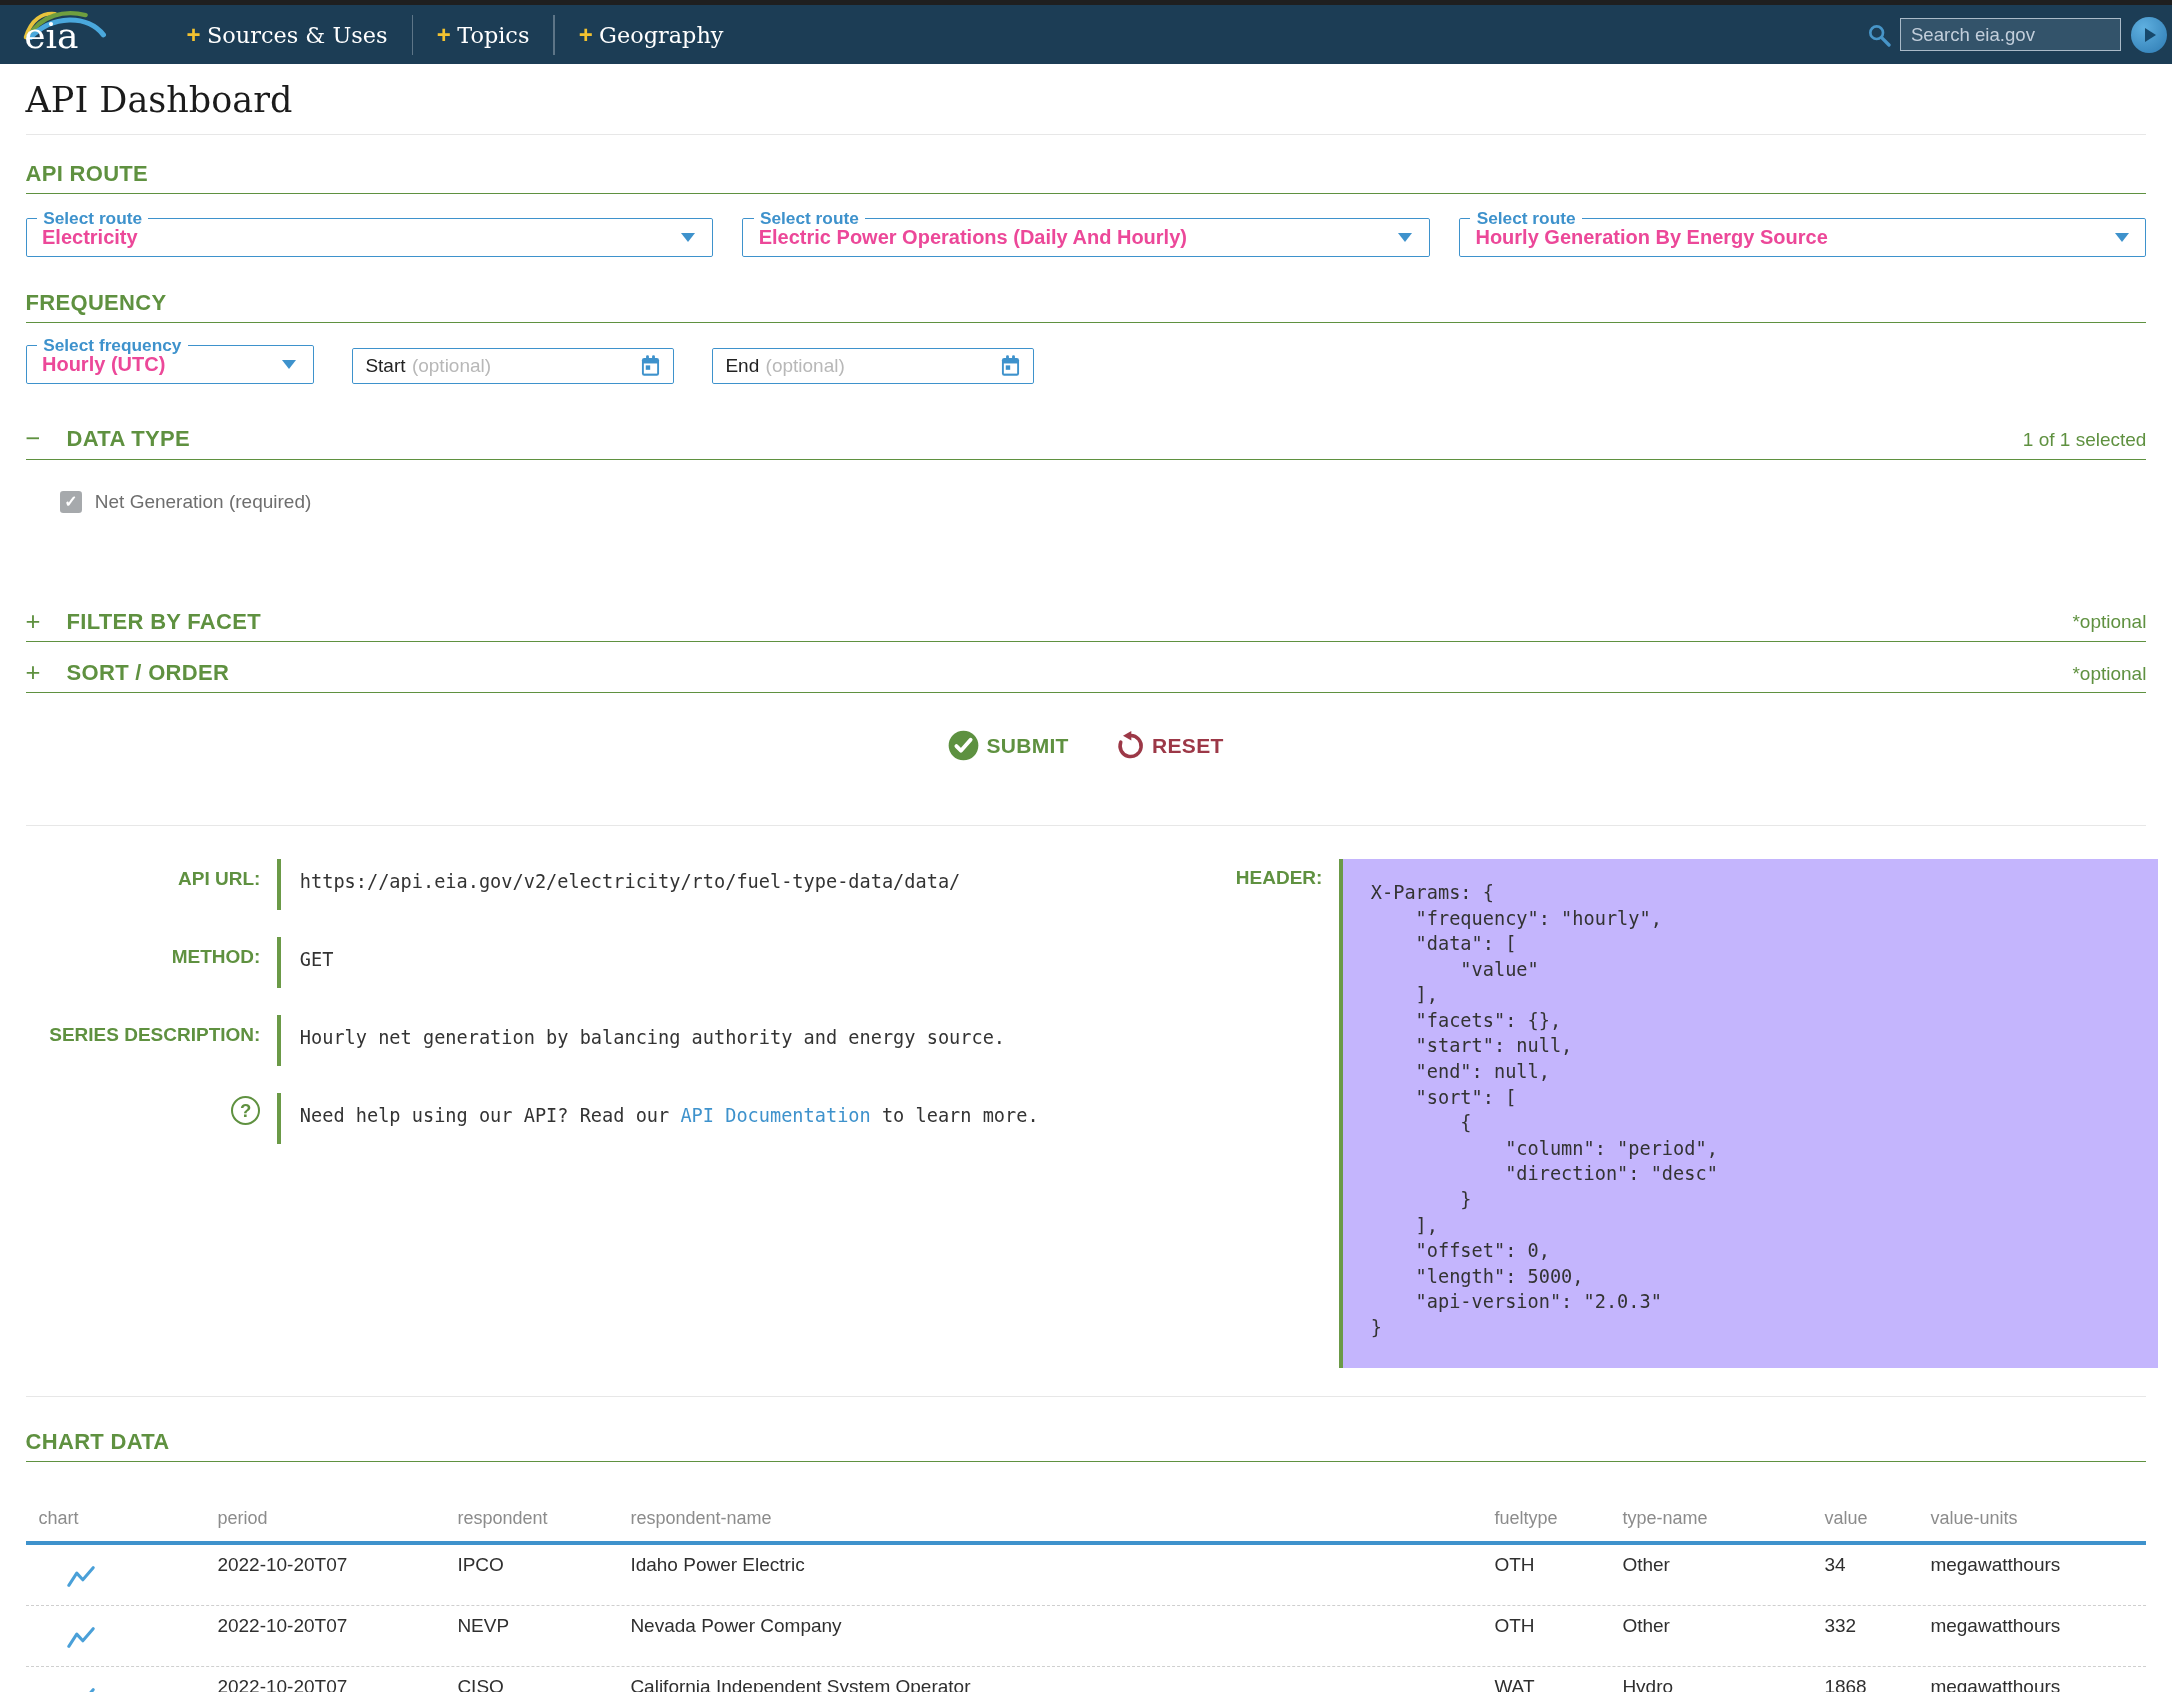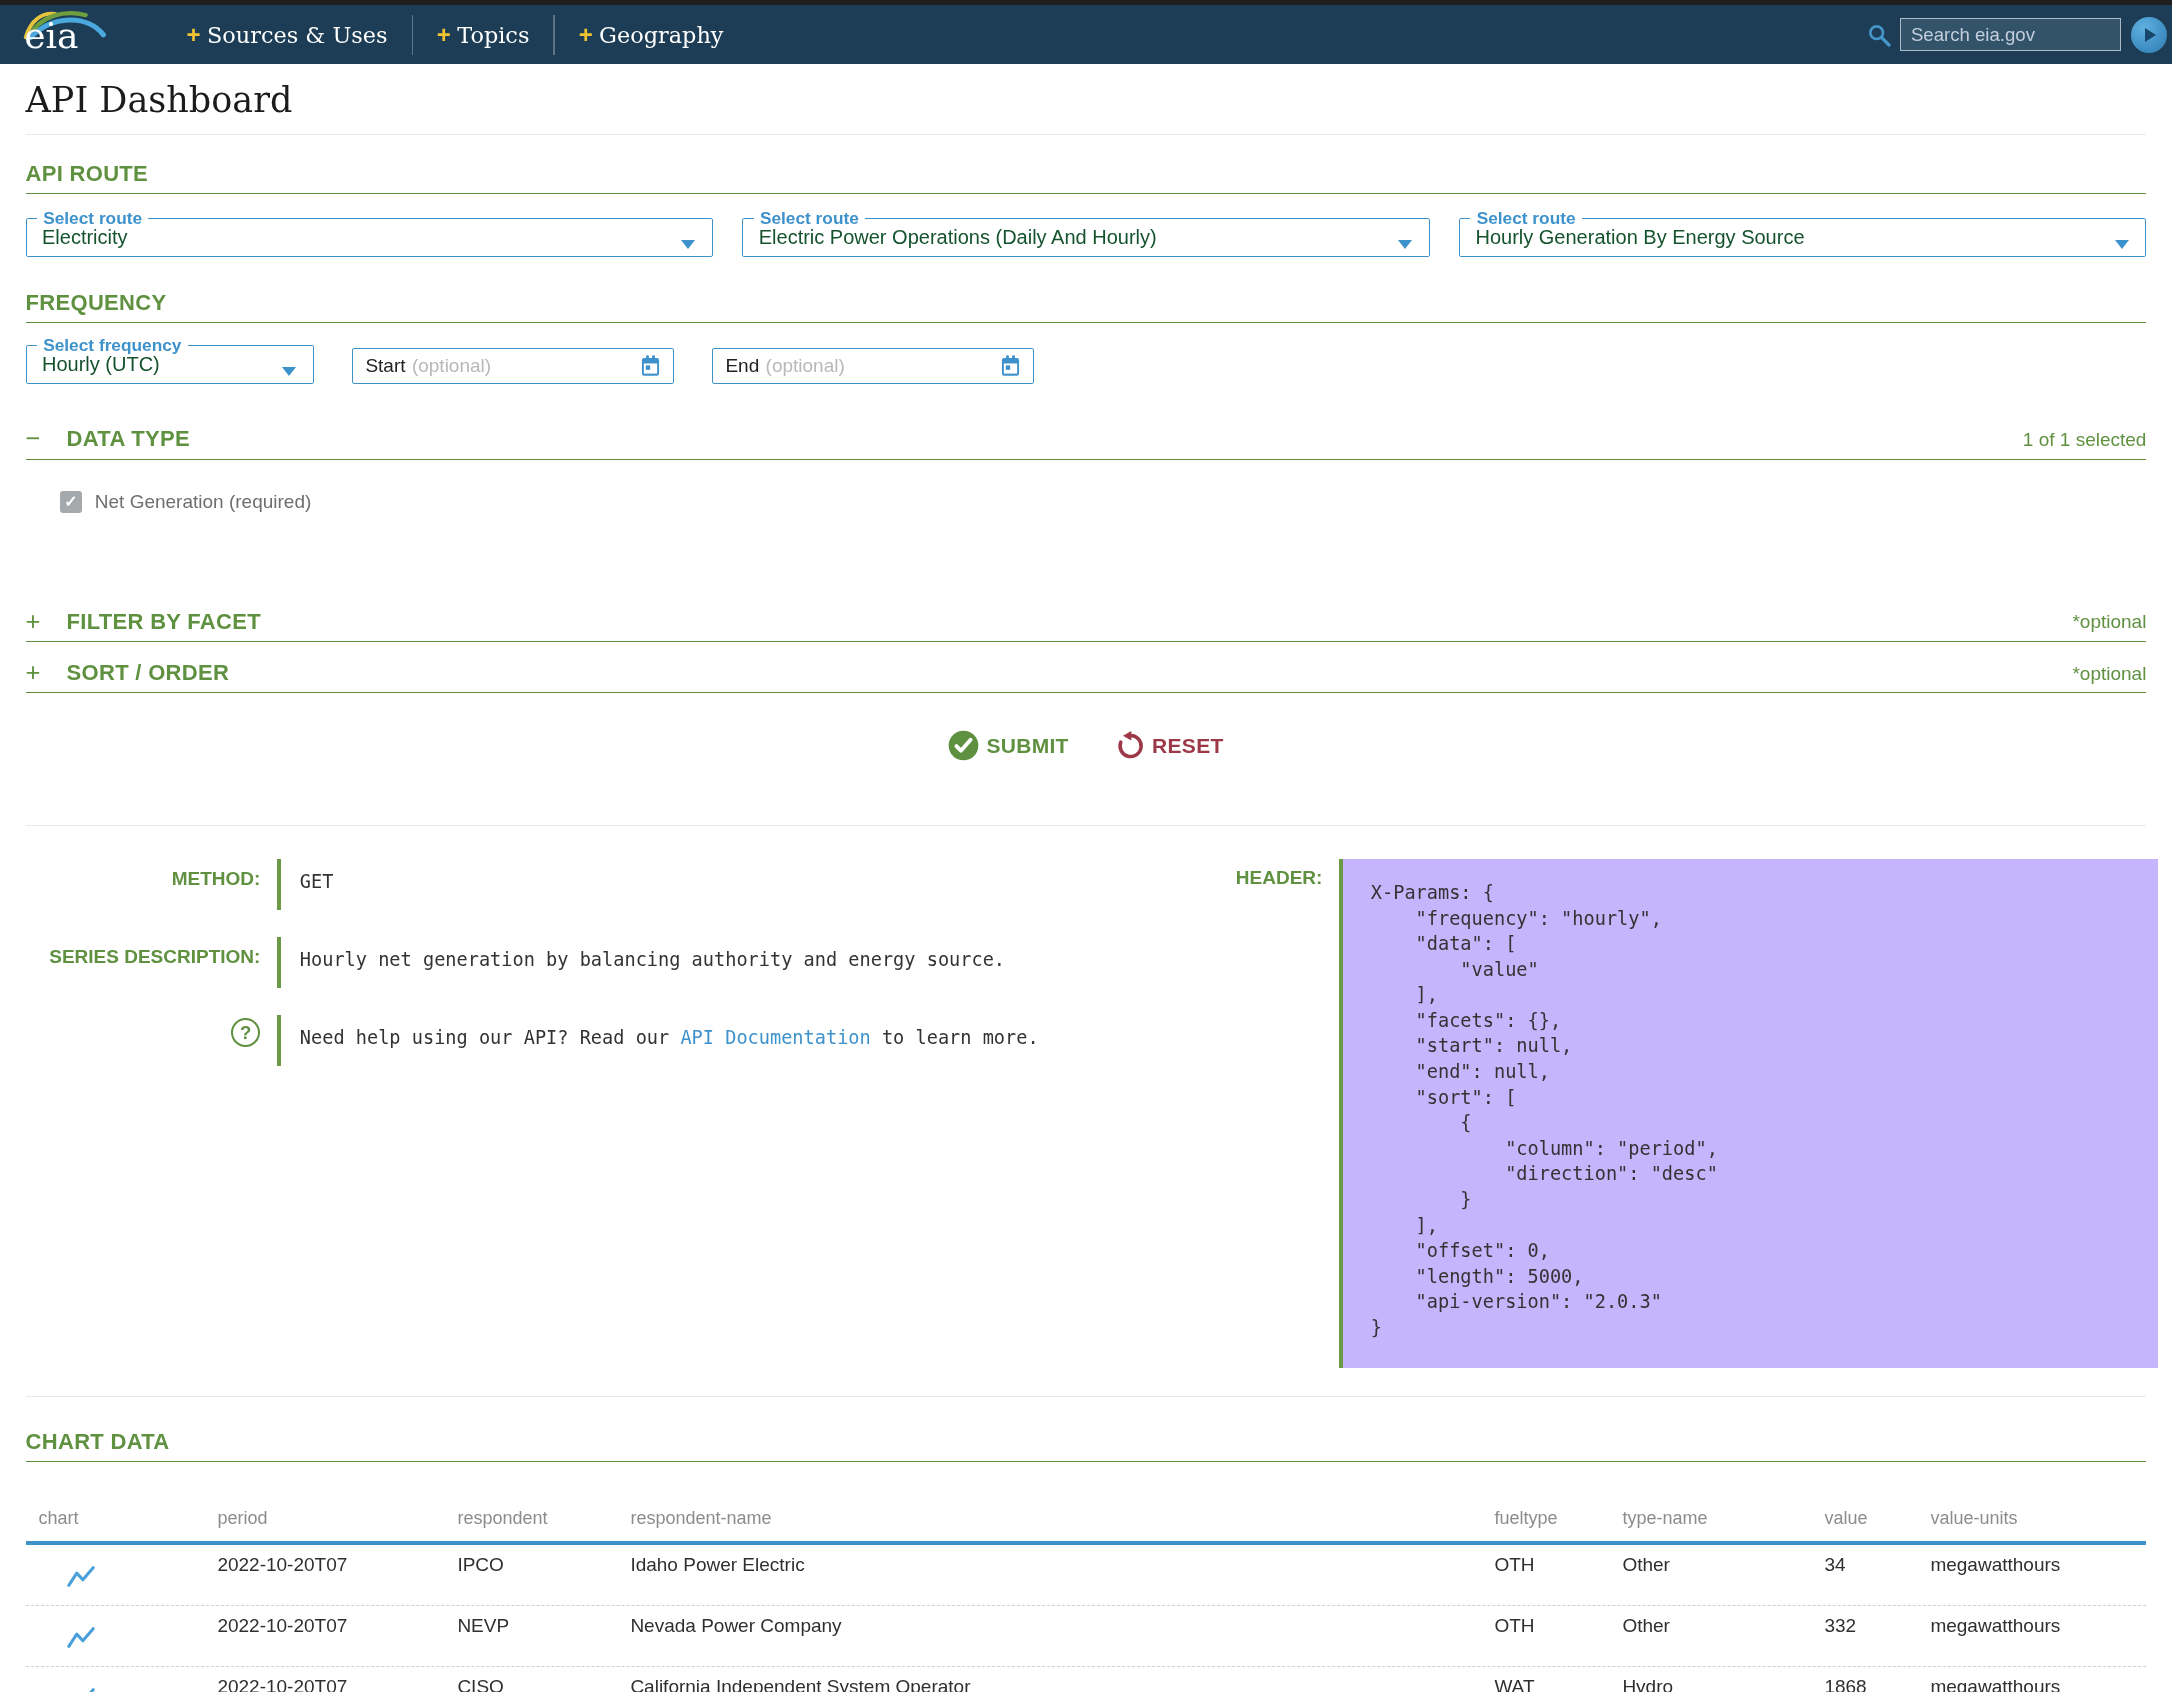--- a/index.html
+++ b/index.html
@@ -40,22 +40,22 @@
   .section-left { display: flex; align-items: center; }
   .section-toggle { color: #5f9140; font-size: 25.6px; font-weight: 300; width: 41px; line-height: 1; }
   .section-title { color: #5f9140; font-size: 22px; font-weight: bold; letter-spacing: 0.3px; }
   .section-note { color: #5f9140; font-size: 19px; padding-bottom: 1.3px; }
 
   
   .routes-row { display: flex; gap: 29.4px; margin: 15.4px 25.6px 0; }
   fieldset.sel { flex: 1 1 0; border: 1.9px solid #3e92cc; border-radius: 1.9px; height: 47px; }
   fieldset.sel legend { margin-left: 10.2px; padding: 0 6.4px; color: #3e92cc; font-size: 17.3px;
     font-weight: bold; line-height: 1; }
-  .select-line { display: flex; align-items: flex-end; justify-content: space-between;
-    padding: 0 16.6px 3.8px 15.4px; font-size: 20px; color: #14532d; margin-top: -1.3px; }
+  .select-line { display: flex; align-items: center; justify-content: space-between;
+    padding: 0 16.6px 3.8px 15.4px; font-size: 20px; color: #ec4899; margin-top: -1.3px; font-weight: bold; }
   .caret { width: 0; height: 0; border-left: 7px solid transparent;
     border-right: 7px solid transparent; border-top: 9.6px solid #3e92cc; }
   .freq-row { display: flex; gap: 38px; margin: 14px 25.6px 0; align-items: flex-end; }
   fieldset.sel.freq { flex: none; width: 288px; }
   .datebox { width: 322px; height: 36px; border: 1.9px solid #3e92cc; border-radius: 1.9px;
     display: flex; align-items: center; padding: 0 12.8px; font-size: 19px; margin-bottom: 0.6px;
     cursor: text; }
   .datebox .dlabel { color: #222; }
   .datebox .dph { color: #b8b8b8; margin-left: 6.4px; }
   .datebox .dspace { flex: 1; }
@@ -276,20 +276,25 @@
       <polygon points="24,0 24,15 11,7.5" fill="#9c3847"></polygon>
     </svg>
     <span class="alabel">RESET</span>
   </button>
 </div>
 
 <hr class="hr2">
 
 <div class="info-wrap">
   <div class="info-left">
+    <div class="info-row">
+      <div class="info-label">API URL:</div>
+      <div class="vbar"></div>
+      <div class="info-content">https://api.eia.gov/v2/electricity/rto/fuel-type-data/data/</div>
+    </div>
     <div class="info-row">
       <div class="info-label">METHOD:</div>
       <div class="vbar"></div>
       <div class="info-content">GET</div>
     </div>
     <div class="info-row">
       <div class="info-label">SERIES DESCRIPTION:</div>
       <div class="vbar"></div>
       <div class="info-content">
         <div>Hourly net generation by balancing authority and energy source.</div>

